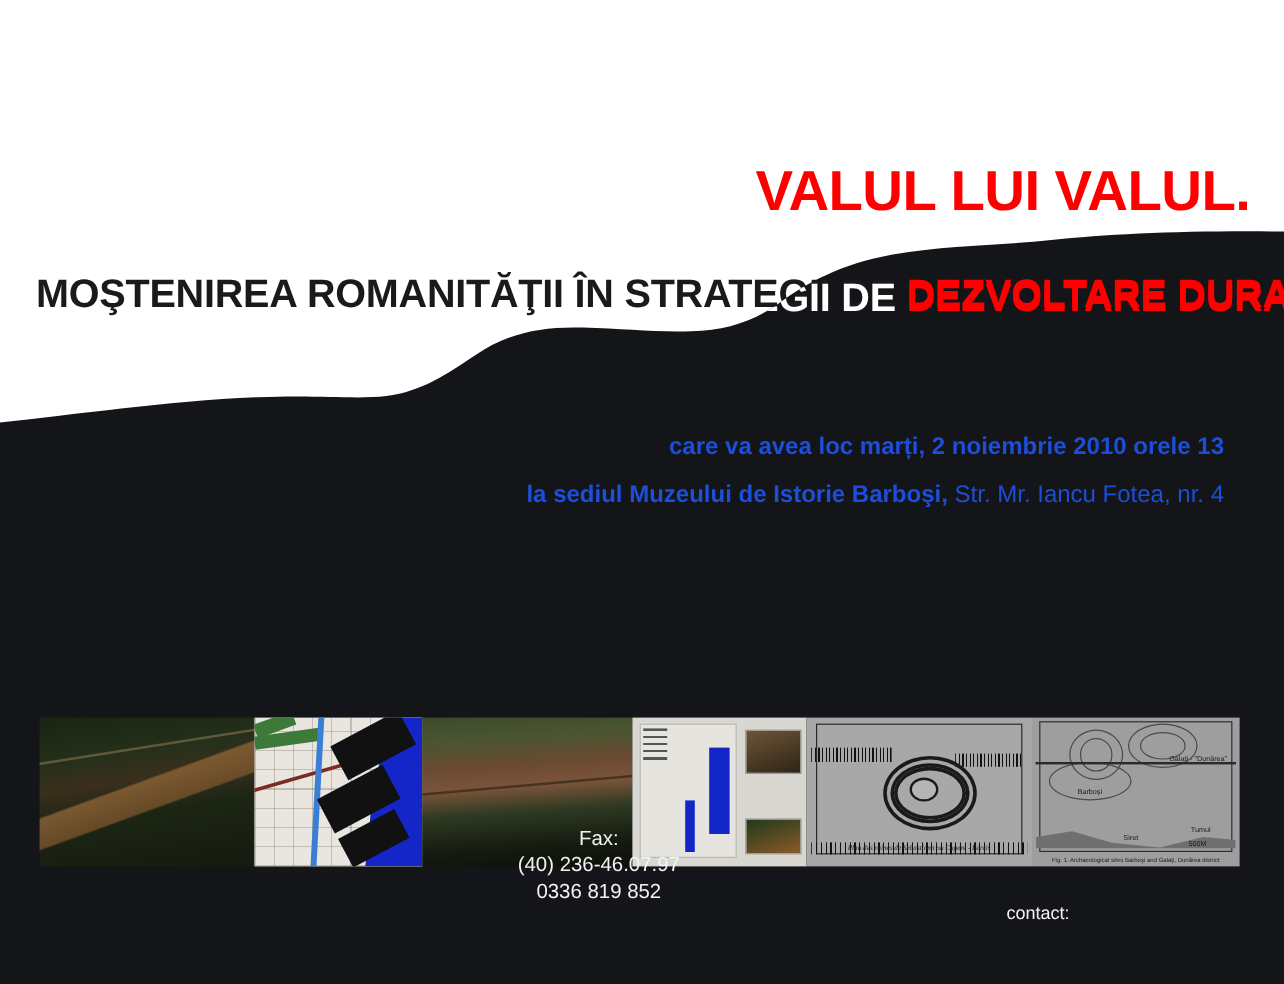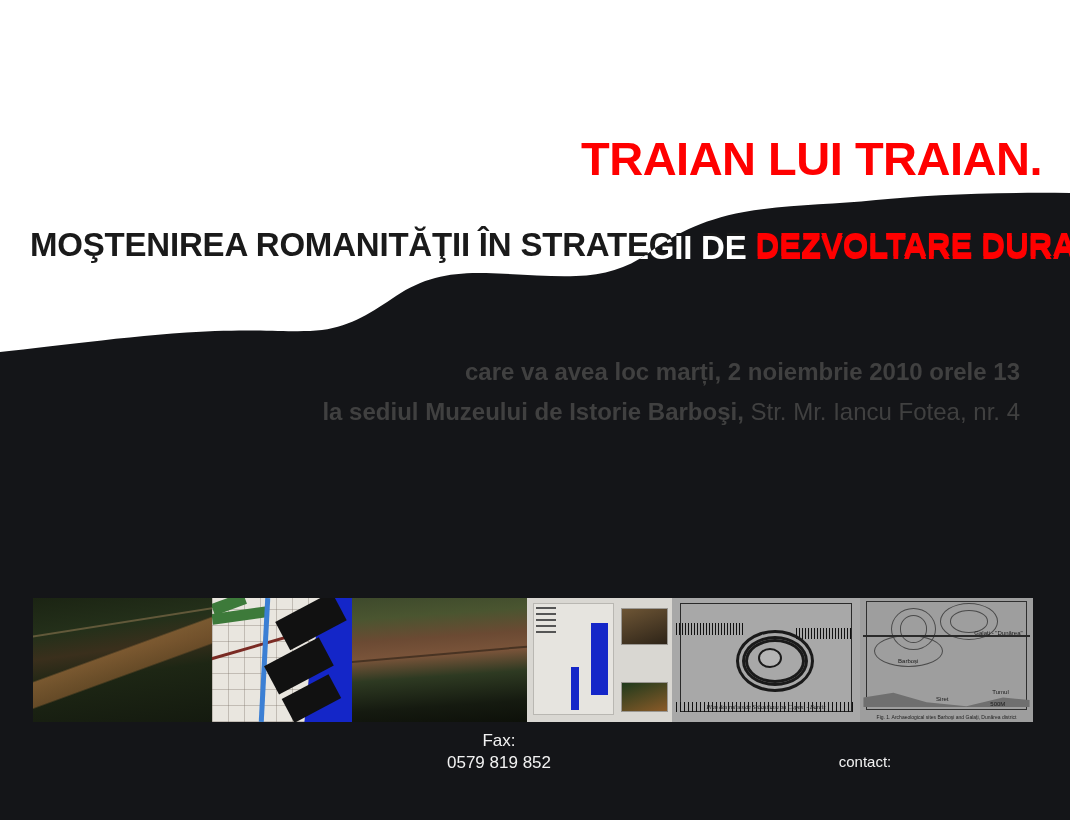--- a/index.html
+++ b/index.html
@@ -54,22 +54,22 @@
   #line2-black { color:#1a1a1a; }
   #line2-black .red { color:#ff0000; }
 
   
   #details {
     position:absolute;
     z-index:4;
     left:0; top:352px;
     width:1020px;
     text-align:right;
-    color:#404040;
-    font-size:24px;
+    color:#1d4ed8;
+    font-size:20px;
     line-height:40px;
   }
   #details .strong { font-weight:bold; }
   #details .normal { font-weight:normal; }
 
   
   #thumb-strip {
     position:absolute;
     z-index:4;
     left:33px; top:598px;
@@ -232,21 +232,21 @@
   .contact-col {
     position:absolute;
     z-index:4;
     color:#f2f2f2;
     font-size:17px;
     line-height:22px;
     text-align:center;
     white-space:nowrap;
   }
   #contact-email { left:0px;   top:736px; width:384px; }
-  #contact-fax   { left:384px; top:730px; width:230px; }
+  #contact-fax   { left:384px; top:688px; width:230px; }
   #contact-phone { left:660px; top:752px; width:410px; font-size:15px; line-height:20px;text-align:center; }
 </style>
 </head>
 <body>
 
 <div id="poster">
 
   <svg id="wave-bg" viewBox="0 0 1070 820" preserveAspectRatio="none">
     <defs>
       <clipPath id="waveClip">
@@ -269,21 +269,21 @@
              C 352,326 372,312 396,296
              C 424,277 452,272 486,273
              C 520,274 548,277 576,276
              C 606,275 628,268 650,252
              C 672,236 700,220 744,212
              C 790,204 830,205 876,200
              C 926,195 990,192 1070,193
              L1070,820 L0,820 Z" fill="#141518"></path>
   </svg>
 
-  <div class="headline-wrap" id="title-line1">TRAIAN LUI TRAIAN.</div>
+  <div class="headline-wrap" id="title-line1">VALUL LUI VALUL.</div>
 
   <div class="line2" id="line2-black">
     <span>MOŞTENIREA ROMANITĂŢII ÎN STRATEGII DE </span><span class="red">DEZVOLTARE DURABILĂ</span>
   </div>
 
   <svg class="line2" id="line2-white-holder" style="left:0;top:0;width:1070px;height:300px;pointer-events:none;" viewBox="0 0 1070 300">
     <g clip-path="url(#waveClip)">
       <text id="svg-line2" x="30" y="259" font-family="Liberation Sans, sans-serif" font-size="33" font-weight="bold" letter-spacing="-0.2" fill="#ffffff">
         <tspan id="svg-line2-a" fill="#ffffff">MOŞTENIREA ROMANITĂŢII ÎN STRATEGII DE </tspan><tspan id="svg-line2-b" fill="#ff0000">DEZVOLTARE DURABILĂ</tspan>
       </text>
@@ -346,20 +346,21 @@
       <div class="lbl" style="left:44%;bottom:16%;">Siret</div>
       <div class="lbl" style="right:14%;bottom:22%;">Tumul</div>
       <div class="lbl" style="right:16%;bottom:12%;">500M</div>
       <div class="cap">Fig. 1. Archaeological sites Barboşi and Galaţi, Dunărea district</div>
     </div>
   </div>
 
 
   <div class="contact-col" id="contact-fax">
     <div>Fax:</div>
-    <div>0579 819 852</div>
+    <div>(40) 236-46.07.97</div>
+    <div>0336 819 852</div>
   </div>
 
   <div class="contact-col" id="contact-phone">
     <div>contact:</div>
   </div>
 
 </div>
 
 </body></html>

